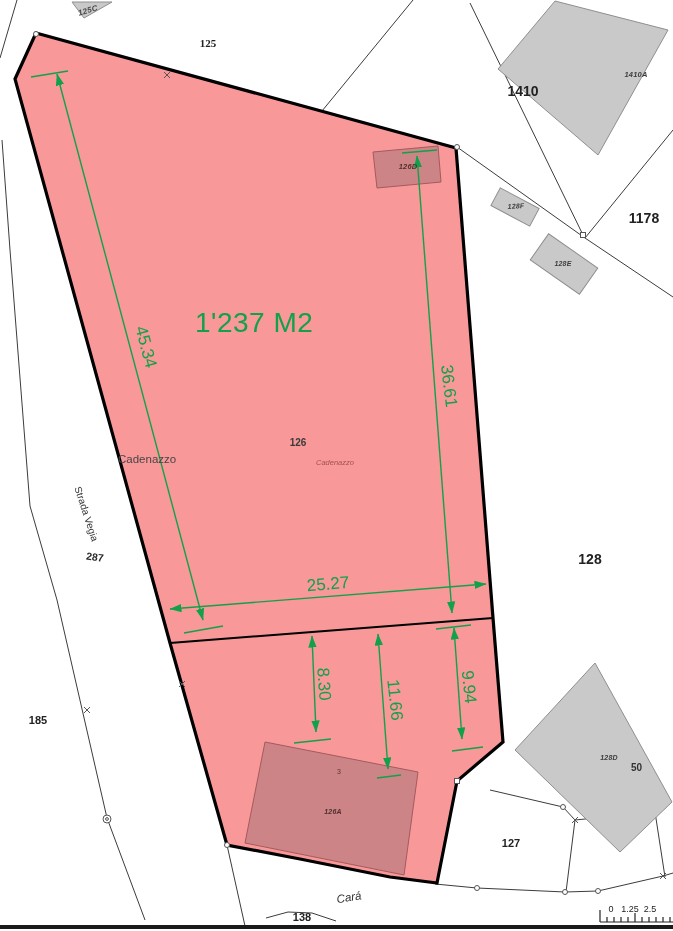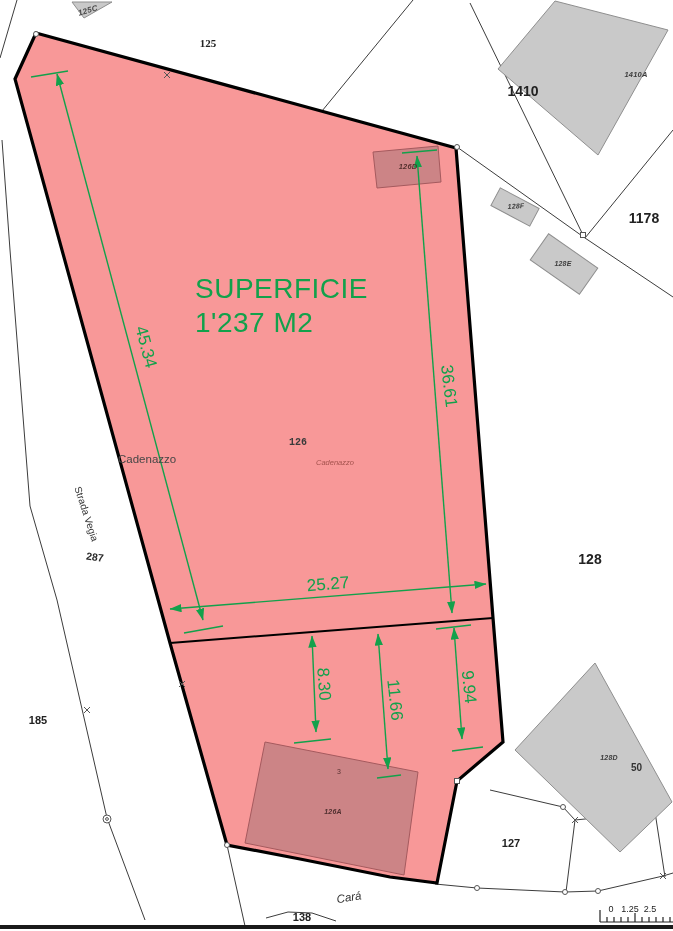--- a/index.html
+++ b/index.html
@@ -111,28 +111,27 @@
 
   <div class="lbl ctr bldg" style="left:88px;top:11px;transform:translate(-50%,-50%) rotate(-16deg);color:#4a4a4a;font-size:8px;">125C</div>
   <div class="lbl ctr pnum" style="left:208px;top:43px;font-family:Liberation Serif, serif;">125</div>
   <div class="lbl ctr pnum12" style="left:523px;top:91px;">1410</div>
   <div class="lbl ctr bldg" style="left:588px;top:75px;font-size:7.5px;margin-left:48px;">1410A</div>
   <div class="lbl ctr bldg" style="left:408px;top:167px;font-size:7.5px;color:#54302e;">126D</div>
   <div class="lbl ctr bldg" style="left:516px;top:206px;transform:translate(-50%,-50%) rotate(-4deg);">128F</div>
   <div class="lbl ctr pnum12" style="left:644px;top:218px;">1178</div>
   <div class="lbl ctr bldg" style="left:563px;top:263px;">128E</div>
 
-  <div class="lbl sup" style="left:195px;top:275px;">SUPERFICIE</div>
   <div class="lbl sup" style="left:195px;top:309px;">1'237 M2</div>
 
   <div class="lbl ctr dim" style="left:146px;top:347px;transform:translate(-50%,-50%) rotate(75deg);">45.34</div>
   <div class="lbl ctr dim" style="left:449px;top:386px;transform:translate(-50%,-50%) rotate(83deg);">36.61</div>
 
   <div class="lbl" style="left:118px;top:454px;font-size:11.5px;color:#464646;">Cadenazzo</div>
-  <div class="lbl ctr" style="left:298px;top:443px;font-size:10px;font-weight:700;color:#3a3a3a;font-family:Liberation Mono, monospace;">126</div>
+  <div class="lbl ctr" style="left:298px;top:443px;font-size:10px;font-weight:700;color:#3a3a3a;">126</div>
   <div class="lbl ctr" style="left:335px;top:463px;font-size:7.5px;font-style:italic;color:#a3524d;">Cadenazzo</div>
 
   <div class="lbl ctr" style="left:86px;top:514px;transform:translate(-50%,-50%) rotate(72deg);font-size:10px;color:#333;">Strada Vegia</div>
   <div class="lbl ctr" style="left:95px;top:557px;transform:translate(-50%,-50%) rotate(8deg);font-size:10.5px;font-weight:600;color:#2b2b2b;">287</div>
   <div class="lbl ctr pnum12" style="left:590px;top:532px;margin-top:27px;">128</div>
 
   <div class="lbl ctr dim" style="left:328px;top:584px;transform:translate(-50%,-50%) rotate(-4.5deg);">25.27</div>
   <div class="lbl ctr pnum" style="left:38px;top:720px;">185</div>
 
   <div class="lbl ctr dim" style="left:324px;top:684px;transform:translate(-50%,-50%) rotate(86deg);">8.30</div>

